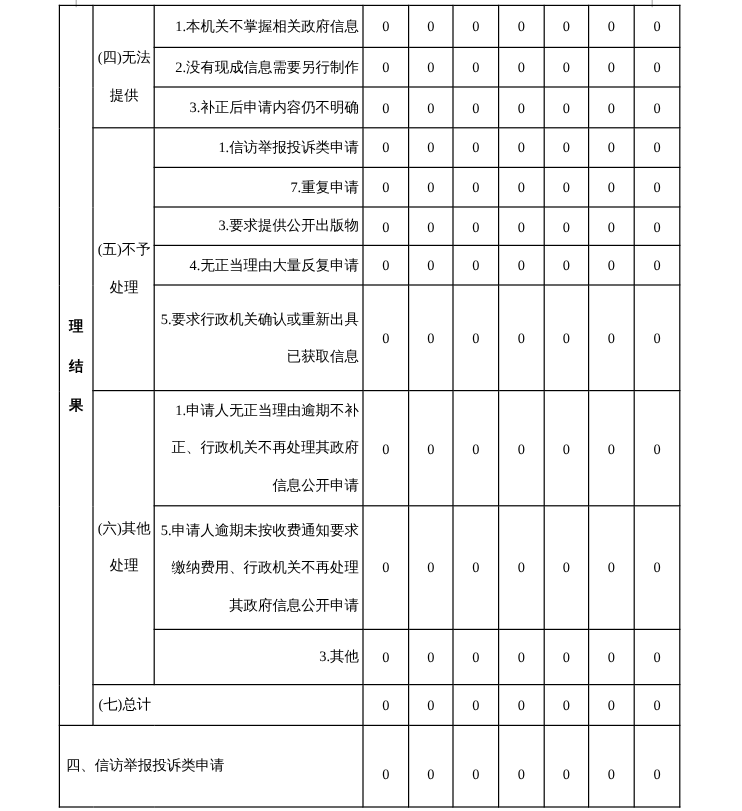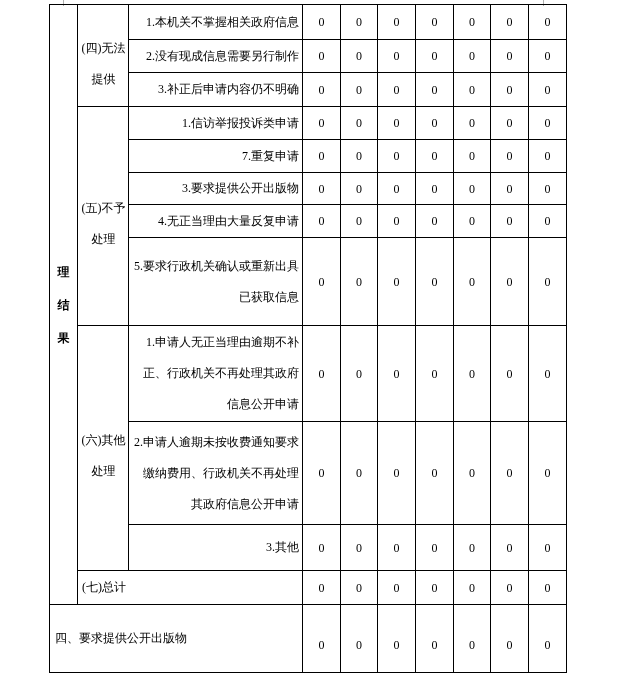--- a/index.html
+++ b/index.html
@@ -151,21 +151,21 @@
       <td class="item">1.申请人无正当理由逾期不补正、行政机关不再处理其政府信息公开申请</td>
       <td class="v">0</td>
         <td class="v">0</td>
         <td class="v">0</td>
         <td class="v">0</td>
         <td class="v">0</td>
         <td class="v">0</td>
         <td class="v">0</td>
     </tr>
     <tr style="height:103px">
-      <td class="item">2.申请人逾期未按收费通知要求缴纳费用、行政机关不再处理其政府信息公开申请</td>
+      <td class="item">5.申请人逾期未按收费通知要求缴纳费用、行政机关不再处理其政府信息公开申请</td>
       <td class="v">0</td>
         <td class="v">0</td>
         <td class="v">0</td>
         <td class="v">0</td>
         <td class="v">0</td>
         <td class="v">0</td>
         <td class="v">0</td>
     </tr>
     <tr style="height:46px">
       <td class="item">3.其他</td>
@@ -181,21 +181,21 @@
       <td class="total" colspan="2">(七)总计</td>
       <td class="v">0</td>
         <td class="v">0</td>
         <td class="v">0</td>
         <td class="v">0</td>
         <td class="v">0</td>
         <td class="v">0</td>
         <td class="v">0</td>
     </tr>
     <tr style="height:68px">
-      <td class="carry" colspan="3">四、要求提供公开出版物</td>
+      <td class="carry" colspan="3">四、信访举报投诉类申请</td>
       <td class="v vtop">0</td>
         <td class="v vtop">0</td>
         <td class="v vtop">0</td>
         <td class="v vtop">0</td>
         <td class="v vtop">0</td>
         <td class="v vtop">0</td>
         <td class="v vtop">0</td>
     </tr>
   </tbody>
 </table>

